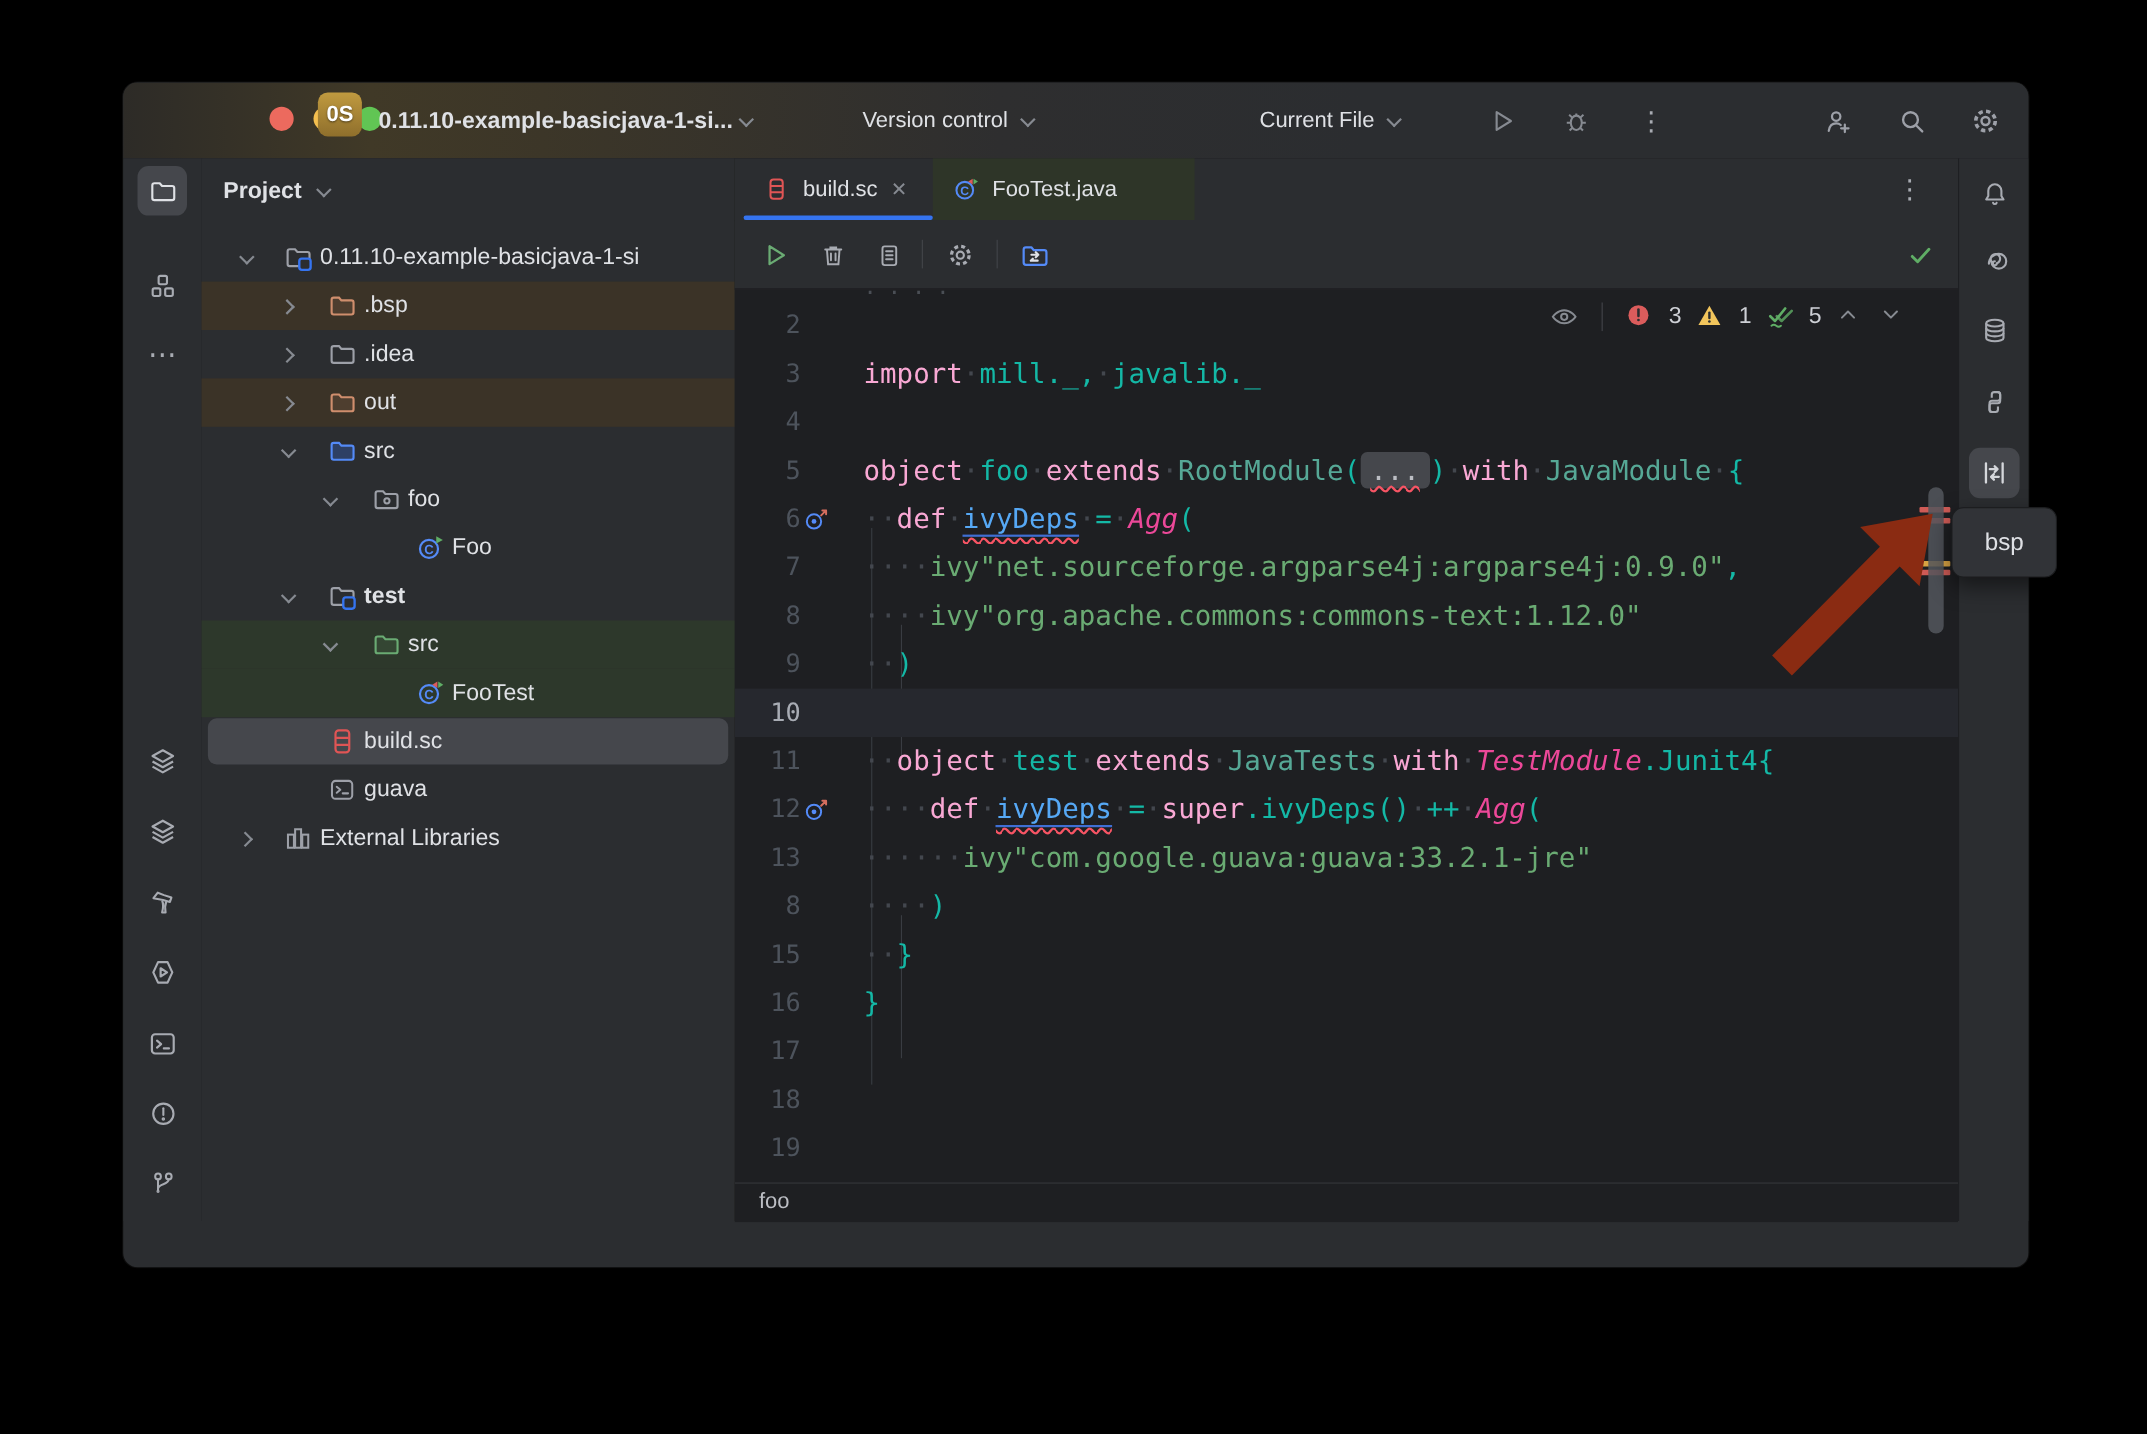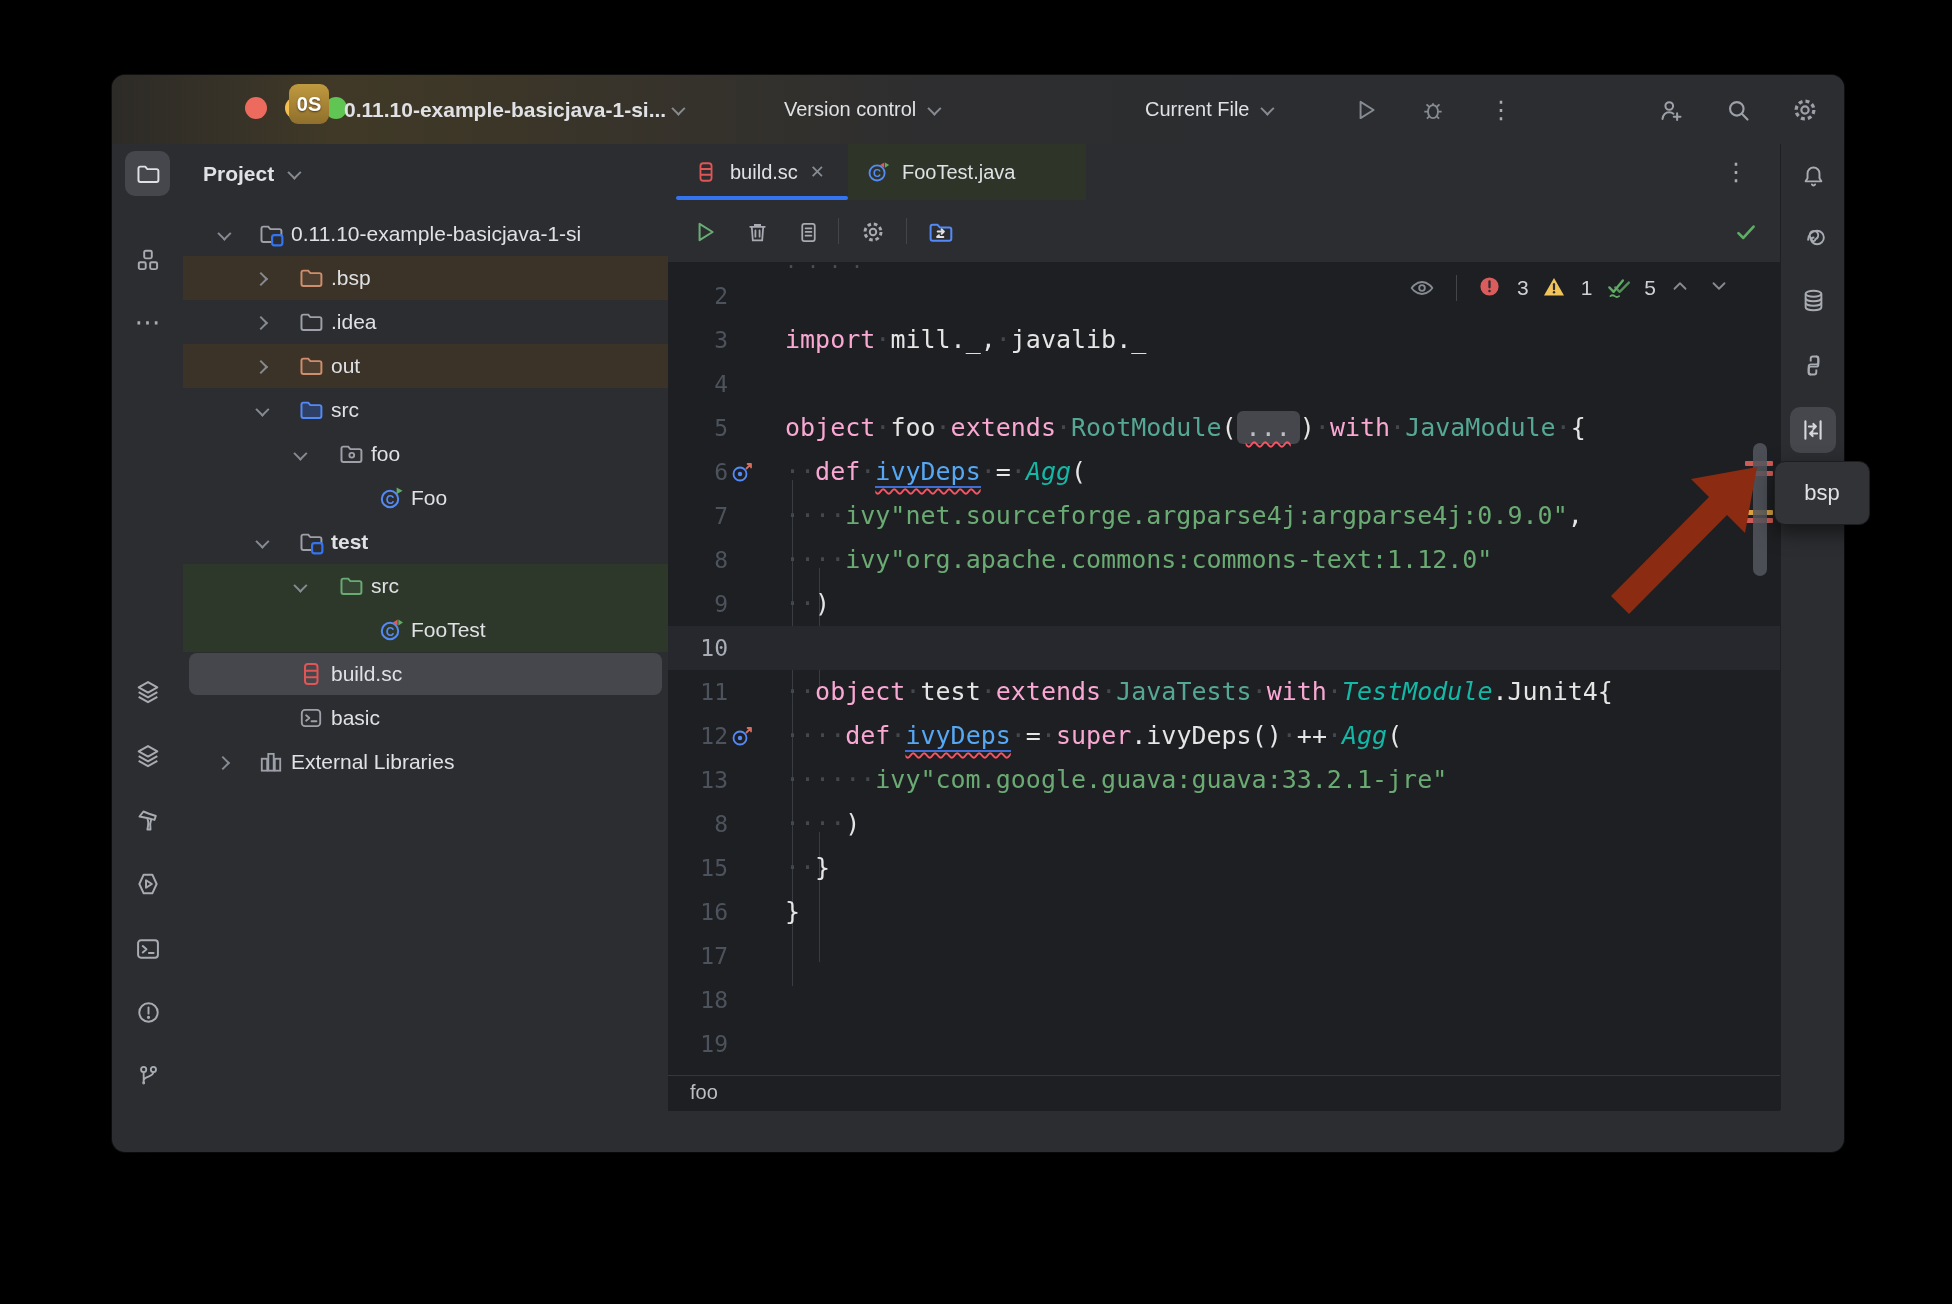--- a/index.html
+++ b/index.html
@@ -55,22 +55,22 @@
   .vdiv{position:absolute;top:18px;width:1px;height:26px;background:#43454a;}
   
   #code-area{position:absolute;left:0;top:118px;width:100%;height:813px;overflow:hidden;}
   #code-lines{position:absolute;left:0;top:12px;width:100%;}
   .cl{position:relative;height:44px;line-height:44px;font-family:"DejaVu Sans Mono",monospace;font-size:25px;white-space:nowrap;}
   .cl.caret{background:#26282e;}
   .cl .ln{position:absolute;left:0;width:60px;text-align:right;color:#4d535c;font-size:23px;}
   .cl.caret .ln{color:#a8acb4;}
   .cl .txt{position:absolute;left:117px;top:0;}
   .cl .ovr{position:absolute;left:62px;top:9px;width:26px;height:26px;}
-  .tk-kw{color:#f9a8d4;} .tk-id{color:#e5e5e5;} .tk-type{color:#56a896;} .tk-str{color:#6aab73;}
-  .tk-meth{color:#14b8a6;font-style:italic;} .tk-cmt{color:#7d818a;} .tk-ws{color:#43474e;}
+  .tk-kw{color:#f9a8d4;} .tk-id{color:#14b8a6;} .tk-type{color:#56a896;} .tk-str{color:#6aab73;}
+  .tk-meth{color:#ec4899;font-style:italic;} .tk-cmt{color:#7d818a;} .tk-ws{color:#43474e;}
   .tk-fnerr{color:#56a8f5;border-bottom:2px solid #3f6fd4;text-decoration:underline wavy #f75464 1.5px;text-underline-offset:8px;}
   .tk-fold{background:#45474c;border-radius:6px;padding:2px 9px;color:#bcbec4;
            text-decoration:underline wavy #f75464 1.5px;text-underline-offset:5px;}
   .iguide{position:absolute;width:1px;background:#393c42;}
   #line1-sliver{position:absolute;left:117px;top:-8px;height:18px;overflow:hidden;color:#4a4e55;
     font-family:"DejaVu Sans Mono",monospace;font-size:20px;letter-spacing:10px;}
   
   #inspections{position:absolute;top:8px;right:46px;height:36px;display:flex;align-items:center;gap:13px;font-size:21px;color:#ced0d6;}
   #inspections .idiv{width:1px;height:26px;background:#43454a;margin:0 8px;}
   .insp-ic{width:26px;height:26px;}
@@ -323,21 +323,21 @@
               </span>
               <span class="lbl" style="left: 148px;">build.sc</span>
             </div>
             <div class="trow">
               <span class="tico" style="left: 115px;">
                 <svg width="26" height="26" viewBox="0 0 24 24" fill="none" stroke="#9da0a8" stroke-width="1.7" stroke-linecap="round" stroke-linejoin="round">
                   <rect x="3.5" y="4.5" width="17" height="15" rx="3"></rect>
                   <path d="M7.5 9.5l3 2.5-3 2.5M12.5 15h4.5"></path>
                 </svg>
               </span>
-              <span class="lbl" style="left: 148px;">basic</span>
+              <span class="lbl" style="left: 148px;">guava</span>
             </div>
             <div class="trow">
               <span class="chev right tchev" style="left: 35px;"></span>
               <span class="tico" style="left: 75px;">
                 <svg width="26" height="26" viewBox="0 0 24 24" fill="none" stroke="#9da0a8" stroke-width="1.7">
                   <rect x="3.5" y="9" width="5" height="11"></rect>
                   <rect x="9.5" y="4.5" width="5" height="15.5"></rect>
                   <rect x="15.5" y="9" width="5" height="11"></rect>
                 </svg>
               </span>

